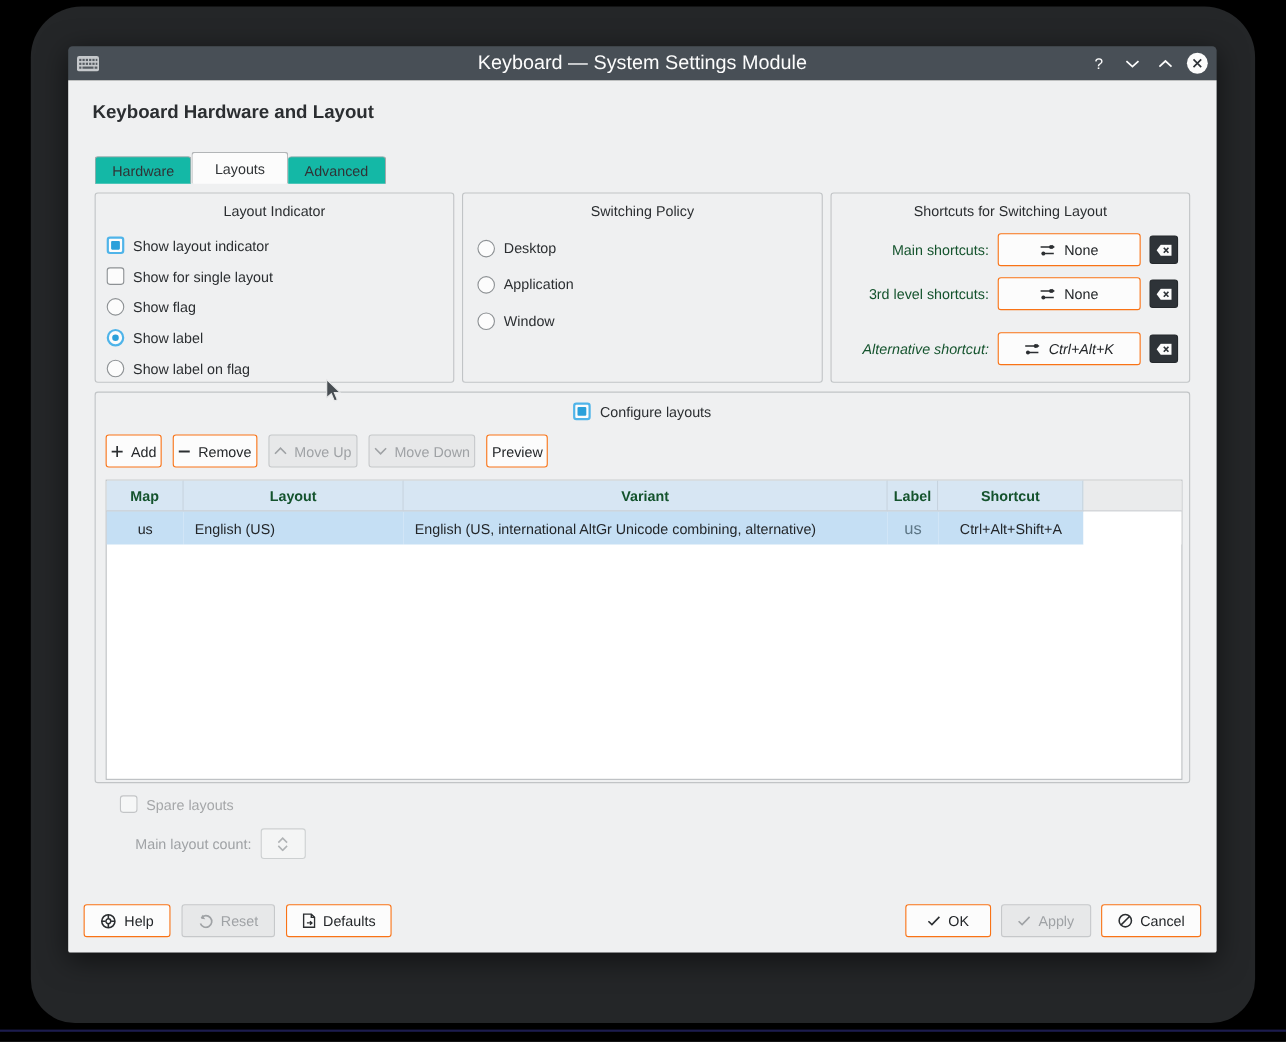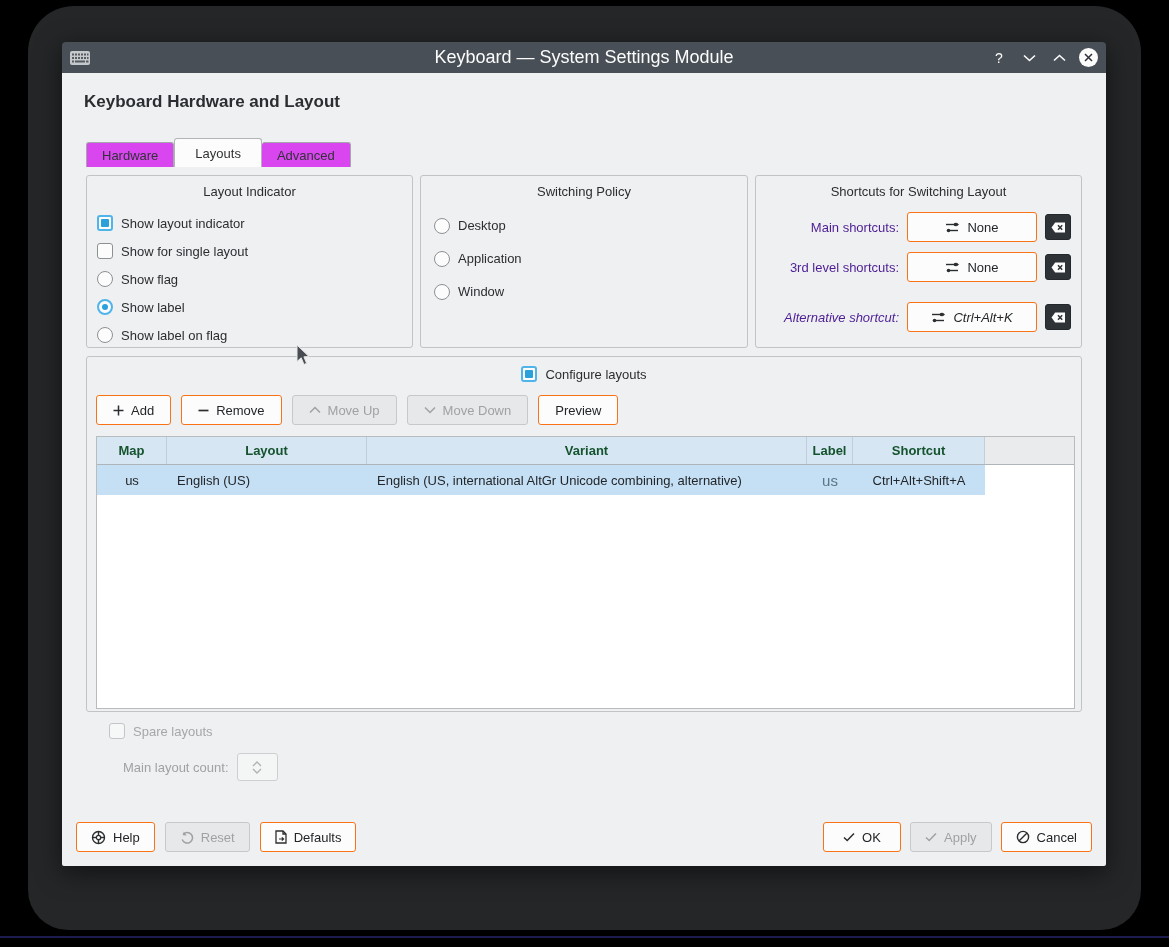--- a/index.html
+++ b/index.html
@@ -19,21 +19,21 @@
   .tb-btn { width:20px; height:20px; display:flex; align-items:center; justify-content:center; cursor:default; }
   .tb-help { font-size:14px; color:#fcfcfc; }
   .tb-close { width:19px; height:19px; background:#fcfcfc; border-radius:50%;
     display:flex; align-items:center; justify-content:center; }
 
   .content { position:absolute; left:0; top:31px; width:1044px; height:793px; background:#eff0f1; border-radius:0 0 2px 2px; }
 
   .page-title { position:absolute; left:22px; top:19px; font-size:17px; font-weight:600; color:#2b2e31; }
 
   .tabbar { position:absolute; left:24px; top:65px; height:29px; display:flex; align-items:flex-end; }
-  .tab { height:25px; padding:0 15px; display:flex; align-items:center; background:#d946ef;
+  .tab { height:25px; padding:0 15px; display:flex; align-items:center; background:#14b8a6;
     border:1px solid #a5a8aa; border-bottom:none; border-radius:3px 3px 0 0; margin-right:0; color:#303336; }
   .tab + .tab { border-left:none; }
   .tab.active { height:29px; background:#fcfcfc; border:1px solid #b2b5b7; border-bottom:none; z-index:2; padding:0 20px; }
 
   .groupbox { border:1px solid #c1c4c6; border-radius:3px; background:#eff0f1; position:relative; }
   .gb-title { text-align:center; padding-top:8px; color:#2b2e31; }
 
   .top-row { position:absolute; left:24px; top:102px; width:996px; height:173px; display:flex; gap:7px; }
   .top-row .groupbox { height:173px; }
   .gb-indicator { width:327px; }
@@ -46,33 +46,33 @@
 
   .cb { position:relative; width:16px; height:16px; border:1px solid #8d9194; border-radius:3px; background:#fcfcfc; flex:0 0 auto; }
   .cb.checked { border:2px solid #4fb4e9; }
   .cb.checked .cb-in { position:absolute; inset:2px; background:#2ba0da; border-radius:1px; }
   .cb.disabled { border-color:#c3c5c7; background:#f6f7f7; }
   .rb { position:relative; width:16px; height:16px; border:1px solid #8d9194; border-radius:50%; background:#fcfcfc; flex:0 0 auto; }
   .rb.checked { border:2px solid #4fb4e9; }
   .rb.checked .rb-in { position:absolute; left:50%; top:50%; width:6px; height:6px; margin:-3px 0 0 -3px; background:#2ba0da; border-radius:50%; }
 
   .sc-row { position:absolute; right:10px; display:flex; align-items:center; gap:8px; }
-  .sc-label { color:#4c1d95; }
+  .sc-label { color:#14532d; }
   .btn { display:flex; align-items:center; justify-content:center; gap:7px; height:30px;
     background:#fcfcfc; border:1px solid #f97316; border-radius:3px; color:#232629; cursor:default; }
   .btn.disabled { background:#e7e8e9; border-color:#c6c8ca; color:#9fa2a5; }
   .sc-btn { width:130px; }
   .clear-btn { width:26px; height:26px; background:#2e3338; border:1px solid #24282c; border-radius:3px;
     display:flex; align-items:center; justify-content:center; }
 
   .gb-configure { position:absolute; left:24px; top:283px; width:996px; height:356px; }
   .cfg-title { position:absolute; left:0; top:8px; width:100%; display:flex; justify-content:center; }
   .cfg-title .opt { height:18px; }
   .cfg-btns { position:absolute; left:9px; top:38px; display:flex; gap:10px; }
-  .cfg-btns .btn { padding:0 16px; }
+  .cfg-btns .btn { padding:0 4px; }
 
   .layout-table { position:absolute; left:9px; top:79px; width:979px; height:273px;
     background:#fff; border:1px solid #b9bcbf; }
   .tbl-header { display:flex; height:28px; border-bottom:1px solid #aeb5bb; background:#eaebec; }
   .th { display:flex; align-items:center; justify-content:center; font-weight:700; background:#d7e6f3;
     border-right:1px solid #c2cfda; height:100%; color:#14532d; }
   .th.filler { background:#eaebec; border-right:none; }
   .tbl-row { display:flex; height:30px; }
   .td { display:flex; align-items:center; background:#c5dff4; height:100%; }
   .td.center { justify-content:center; }

